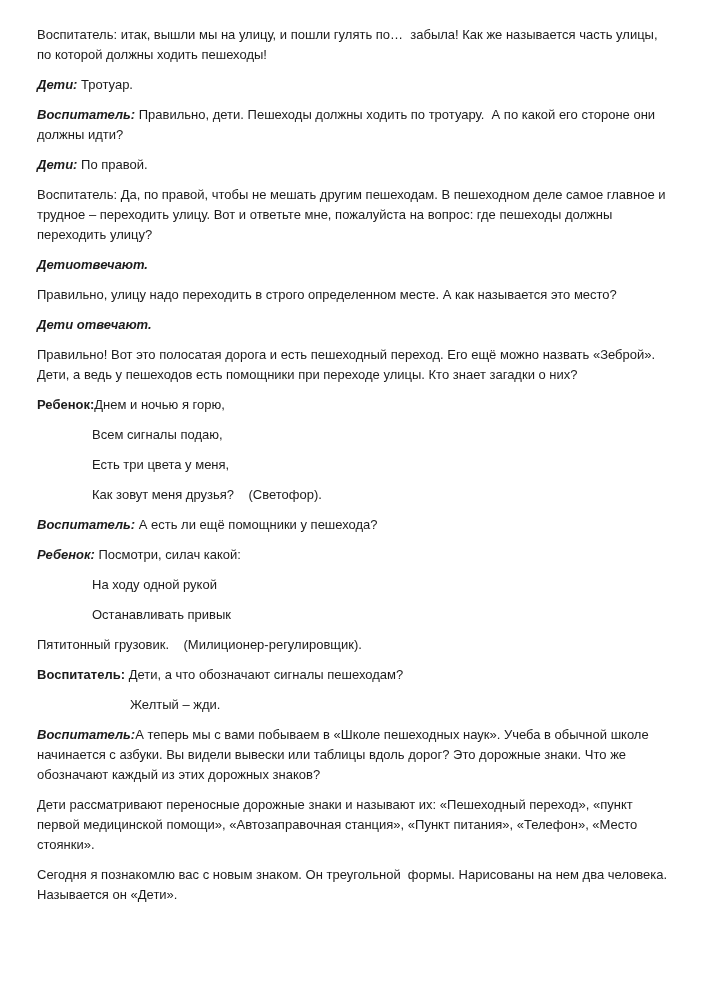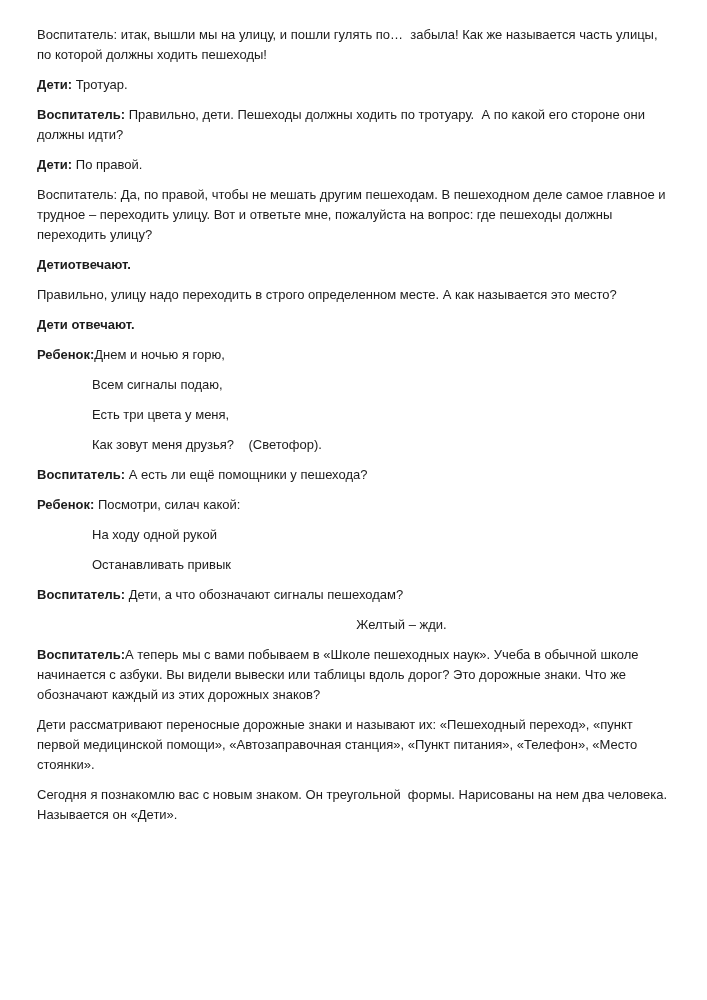--- a/index.html
+++ b/index.html
@@ -18,45 +18,47 @@
     font-family: "Liberation Sans", "DejaVu Sans", sans-serif;
     font-size: 13px;
     line-height: 20px;
     color: #1b1b1b;
   }
   p.para {
     margin: 0 0 10px 0;
     white-space: pre-wrap;
   }
   .ind-1 { padding-left: 55px; }
-  .ind-2 { padding-left: 93px; text-align: center; }
+  .ind-2 { padding-left: 93px; }
   .s-regular { font-weight: 400; font-style: normal; }
   .s-bold { font-weight: 700; font-style: normal; }
-  .s-bold-italic { font-weight: 700; }
+  .s-bold-italic { font-weight: 700; font-style: italic; }
 </style>
 </head>
 <body>
 
 <div class="page">
   <div class="doc">
       <p class="para"><span class="s-regular">Воспитатель: итак, вышли мы на улицу, и пошли гулять по…  забыла! Как же называется часть улицы, по которой должны ходить пешеходы!</span></p>
       <p class="para"><span class="s-bold-italic">Дети:</span><span class="s-regular"> Тротуар.</span></p>
       <p class="para"><span class="s-bold-italic">Воспитатель:</span><span class="s-regular"> Правильно, дети. Пешеходы должны ходить по тротуару.  А по какой его стороне они должны идти?</span></p>
       <p class="para"><span class="s-bold-italic">Дети:</span><span class="s-regular"> По правой.</span></p>
       <p class="para"><span class="s-regular">Воспитатель: Да, по правой, чтобы не мешать другим пешеходам. В пешеходном деле самое главное и трудное – переходить улицу. Вот и ответьте мне, пожалуйста на вопрос: где пешеходы должны переходить улицу?</span></p>
       <p class="para"><span class="s-bold-italic">Детиотвечают.</span></p>
       <p class="para"><span class="s-regular">Правильно, улицу надо переходить в строго определенном месте. А как называется это место?</span></p>
       <p class="para"><span class="s-bold-italic">Дети отвечают.</span></p>
+      <p class="para"><span class="s-regular">Правильно! Вот это полосатая дорога и есть пешеходный переход. Его ещё можно назвать «Зеброй». Дети, а ведь у пешеходов есть помощники при переходе улицы. Кто знает загадки о них?</span></p>
       <p class="para"><span class="s-bold">Ребенок:</span><span class="s-regular">Днем и ночью я горю,</span></p>
       <p class="para ind-1"><span class="s-regular">Всем сигналы подаю,</span></p>
       <p class="para ind-1"><span class="s-regular">Есть три цвета у меня,</span></p>
       <p class="para ind-1"><span class="s-regular">Как зовут меня друзья?    (Светофор).</span></p>
       <p class="para"><span class="s-bold-italic">Воспитатель:</span><span class="s-regular"> А есть ли ещё помощники у пешехода?</span></p>
       <p class="para"><span class="s-bold-italic">Ребенок:</span><span class="s-regular"> Посмотри, силач какой:</span></p>
       <p class="para ind-1"><span class="s-regular">На ходу одной рукой</span></p>
       <p class="para ind-1"><span class="s-regular">Останавливать привык</span></p>
+      <p class="para"><span class="s-regular">Пятитонный грузовик.    (Милиционер-регулировщик).</span></p>
       <p class="para"><span class="s-bold">Воспитатель:</span><span class="s-regular"> Дети, а что обозначают сигналы пешеходам?</span></p>
       <p class="para ind-2"><span class="s-regular">Желтый – жди.</span></p>
       <p class="para"><span class="s-bold-italic">Воспитатель:</span><span class="s-regular">А теперь мы с вами побываем в «Школе пешеходных наук». Учеба в обычной школе начинается с азбуки. Вы видели вывески или таблицы вдоль дорог? Это дорожные знаки. Что же обозначают каждый из этих дорожных знаков?</span></p>
       <p class="para"><span class="s-regular">Дети рассматривают переносные дорожные знаки и называют их: «Пешеходный переход», «пункт первой медицинской помощи», «Автозаправочная станция», «Пункт питания», «Телефон», «Место стоянки».</span></p>
       <p class="para"><span class="s-regular">Сегодня я познакомлю вас с новым знаком. Он треугольной  формы. Нарисованы на нем два человека. Называется он «Дети».</span></p>
     </div>
 </div>
 
 </body></html>

